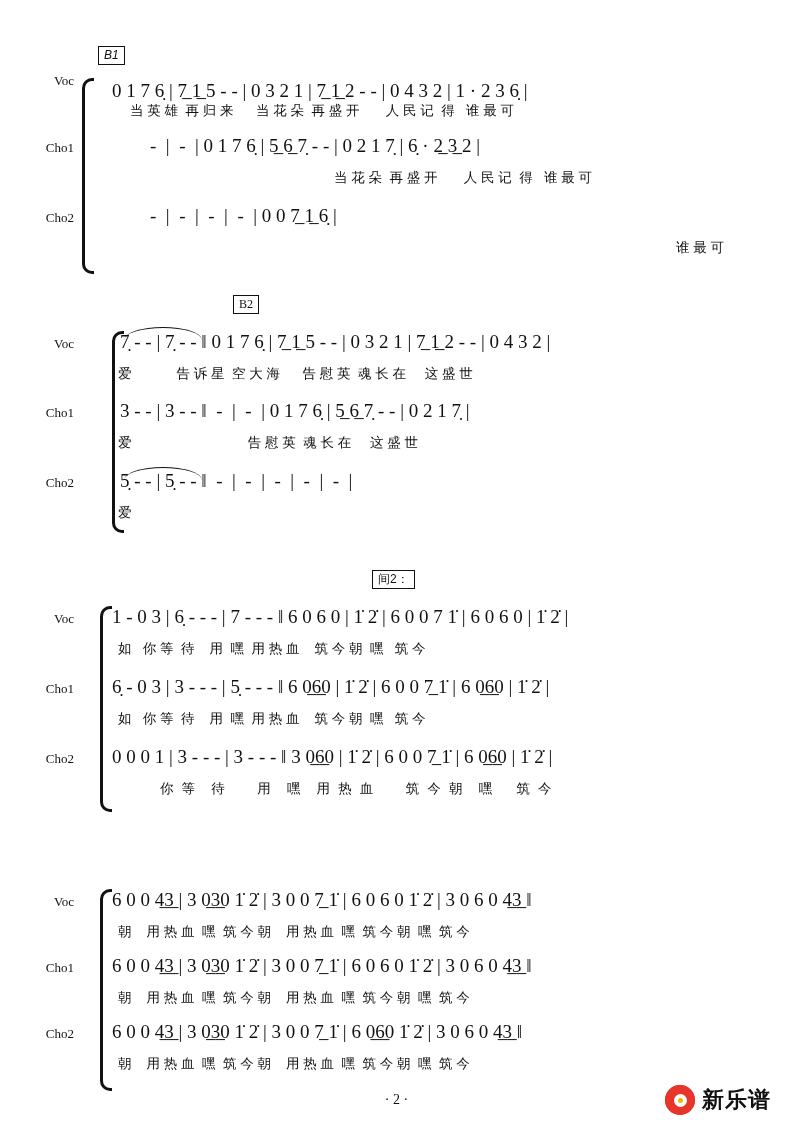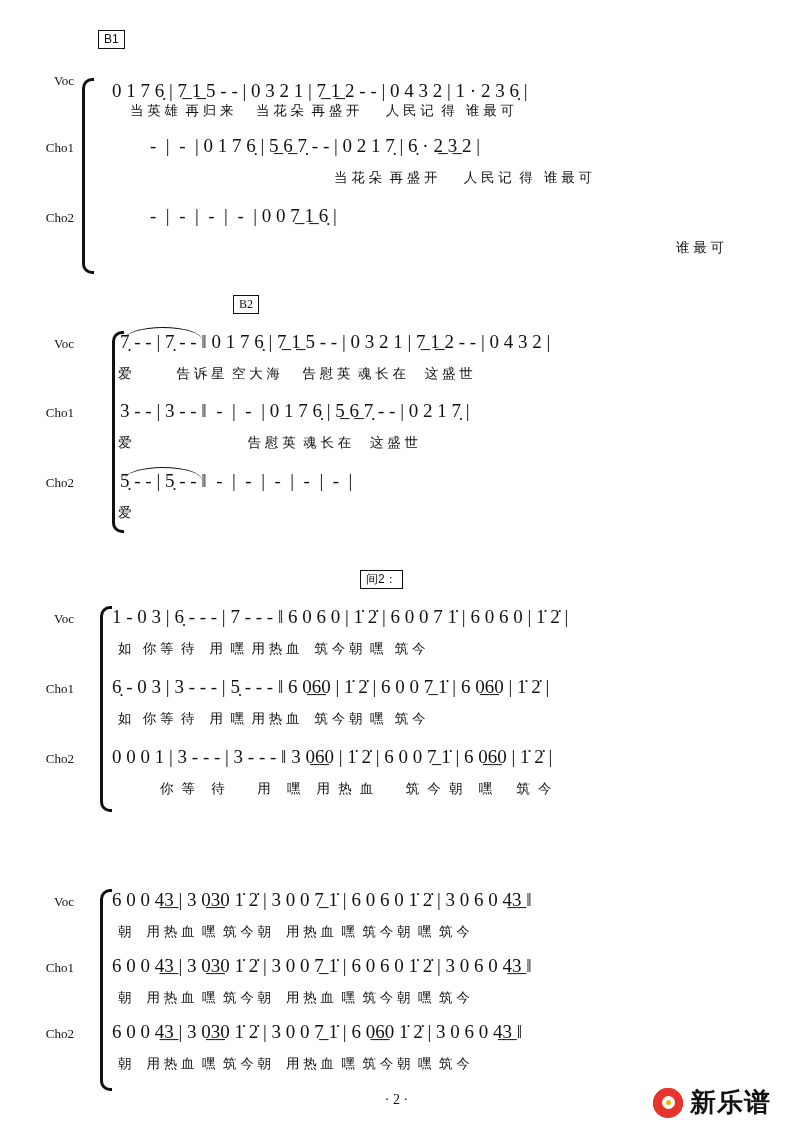--- a/index.html
+++ b/index.html
@@ -89,33 +89,33 @@
     width:13px;height:13px;margin:-6.5px 0 0 -6.5px;
     border-radius:50%;background:#fff;
   }
   .logo .disc:after{
     content:"";position:absolute;left:50%;top:50%;
     width:5px;height:5px;margin:-2.5px 0 0 -2.5px;
     border-radius:50%;background:#f7b500;
   }
   .logo .ltext{
     font-family:"Liberation Sans", sans-serif;
-    font-weight:bold;font-size:26px;color:#111;letter-spacing:1px;
+    font-weight:bold;font-size:22px;color:#111;letter-spacing:1px;
   }
 
   
   .slur{position:absolute;border-top:1.6px solid #111;border-radius:50%/100% 100% 0 0;height:12px;}
 </style>
 </head>
 <body>
 
 <div class="page">
 
   <div class="system" style="top:30px;">
-    <div class="rbox" style="left:98px;top:0px;">B1</div>
+    <div class="rbox" style="left:98px;top:16px;font-style:italic;">B1</div>
 
     <div class="bracket" style="left:82px;top:48px;height:190px;"></div>
 
     <div class="voicelabel" style="left:20px;top:43px;">Voc</div>
     <div class="mline" style="left:112px;top:38px;margin-top:12px;">0 1 7 6̣ | 7̲ 1̲ 5 - - | 0 3 2 1 | 7̲ 1̲ 2 - - | 0 4 3 2 | 1 · 2 3 6̣ |</div>
     <div class="lyr" style="left:130px;top:72px;">当 英 雄  再 归 来      当 花 朵  再 盛 开       人 民 记  得   谁 最 可</div>
 
     <div class="voicelabel" style="left:20px;top:110px;">Cho1</div>
     <div class="mline" style="left:150px;top:105px;">-  |  -  | 0 1 7 6̣ | 5̲ 6̲ 7̣ - - | 0 2 1 7̣ | 6̣ · 2̲ 3̲ 2 |</div>
     <div class="lyr" style="left:334px;top:139px;">当 花 朵  再 盛 开       人 民 记  得   谁 最 可</div>
@@ -140,21 +140,21 @@
     <div class="voicelabel" style="left:20px;top:110px;">Cho1</div>
     <div class="mline" style="left:120px;top:105px;">3 - - | 3 - - ‖  -  |  -  | 0 1 7 6̣ | 5̲ 6̲ 7̣ - - | 0 2 1 7̣ |</div>
     <div class="lyr" style="left:118px;top:139px;text-align:center;">爱                               告 慰 英  魂 长 在     这 盛 世</div>
 
     <div class="voicelabel" style="left:20px;top:180px;">Cho2</div>
     <div class="mline" style="left:120px;top:175px;">5̣ - - | 5̣ - - ‖  -  |  -  |  -  |  -  |  -  |</div>
     <div class="lyr" style="left:118px;top:209px;">爱</div>
   </div>
 
   <div class="system" style="top:570px;">
-    <div class="rbox" style="left:360px;top:0px;">间2：</div>
+    <div class="rbox" style="left:372px;top:0px;">间2：</div>
 
     <div class="bracket" style="left:100px;top:36px;height:200px;"></div>
 
     <div class="voicelabel" style="left:20px;top:41px;">Voc</div>
     <div class="mline" style="left:112px;top:36px;">1 - 0 3 | 6̣ - - - | 7 - - - ‖ 6 0 6 0 | 1̇ 2̇ | 6 0 0 7 1̇ | 6 0 6 0 | 1̇ 2̇ |</div>
     <div class="lyr" style="left:118px;top:70px;">如   你 等  待    用  嘿  用 热 血    筑 今 朝  嘿   筑 今</div>
 
     <div class="voicelabel" style="left:20px;top:111px;">Cho1</div>
     <div class="mline" style="left:112px;top:106px;">6̣ - 0 3 | 3 - - - | 5̣ - - - ‖ 6 0̲6̲0 | 1̇ 2̇ | 6 0 0 7̲ 1̇ | 6 0̲6̲0 | 1̇ 2̇ |</div>
     <div class="lyr" style="left:118px;top:140px;">如   你 等  待    用  嘿  用 热 血    筑 今 朝  嘿   筑 今</div>

